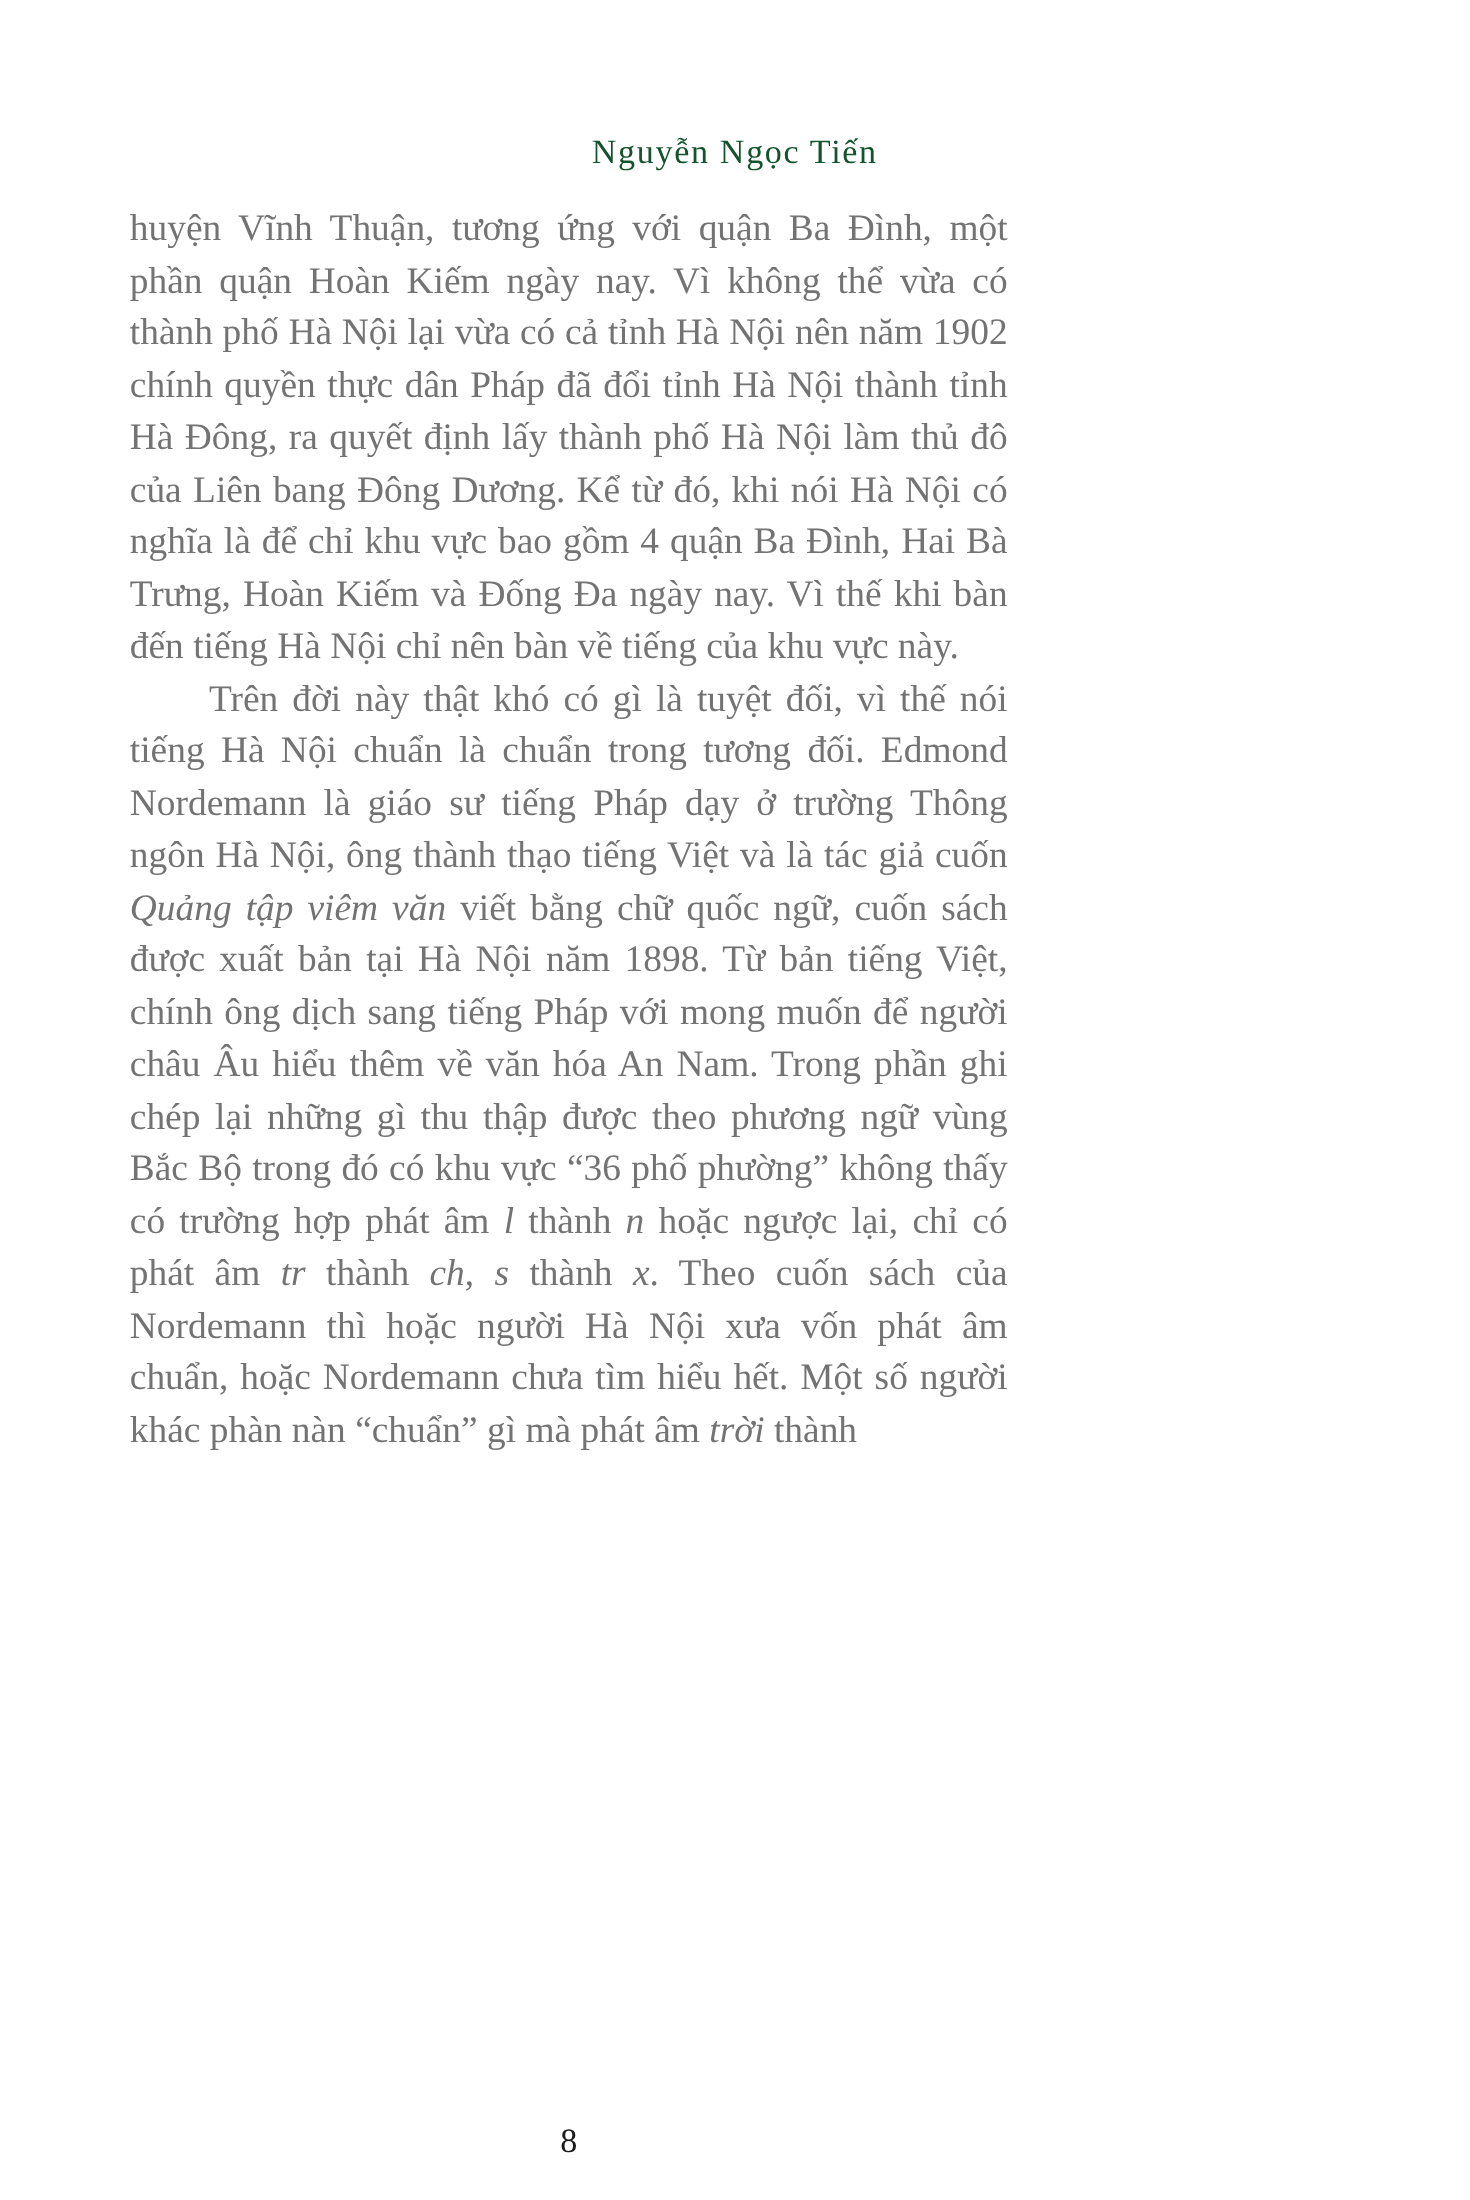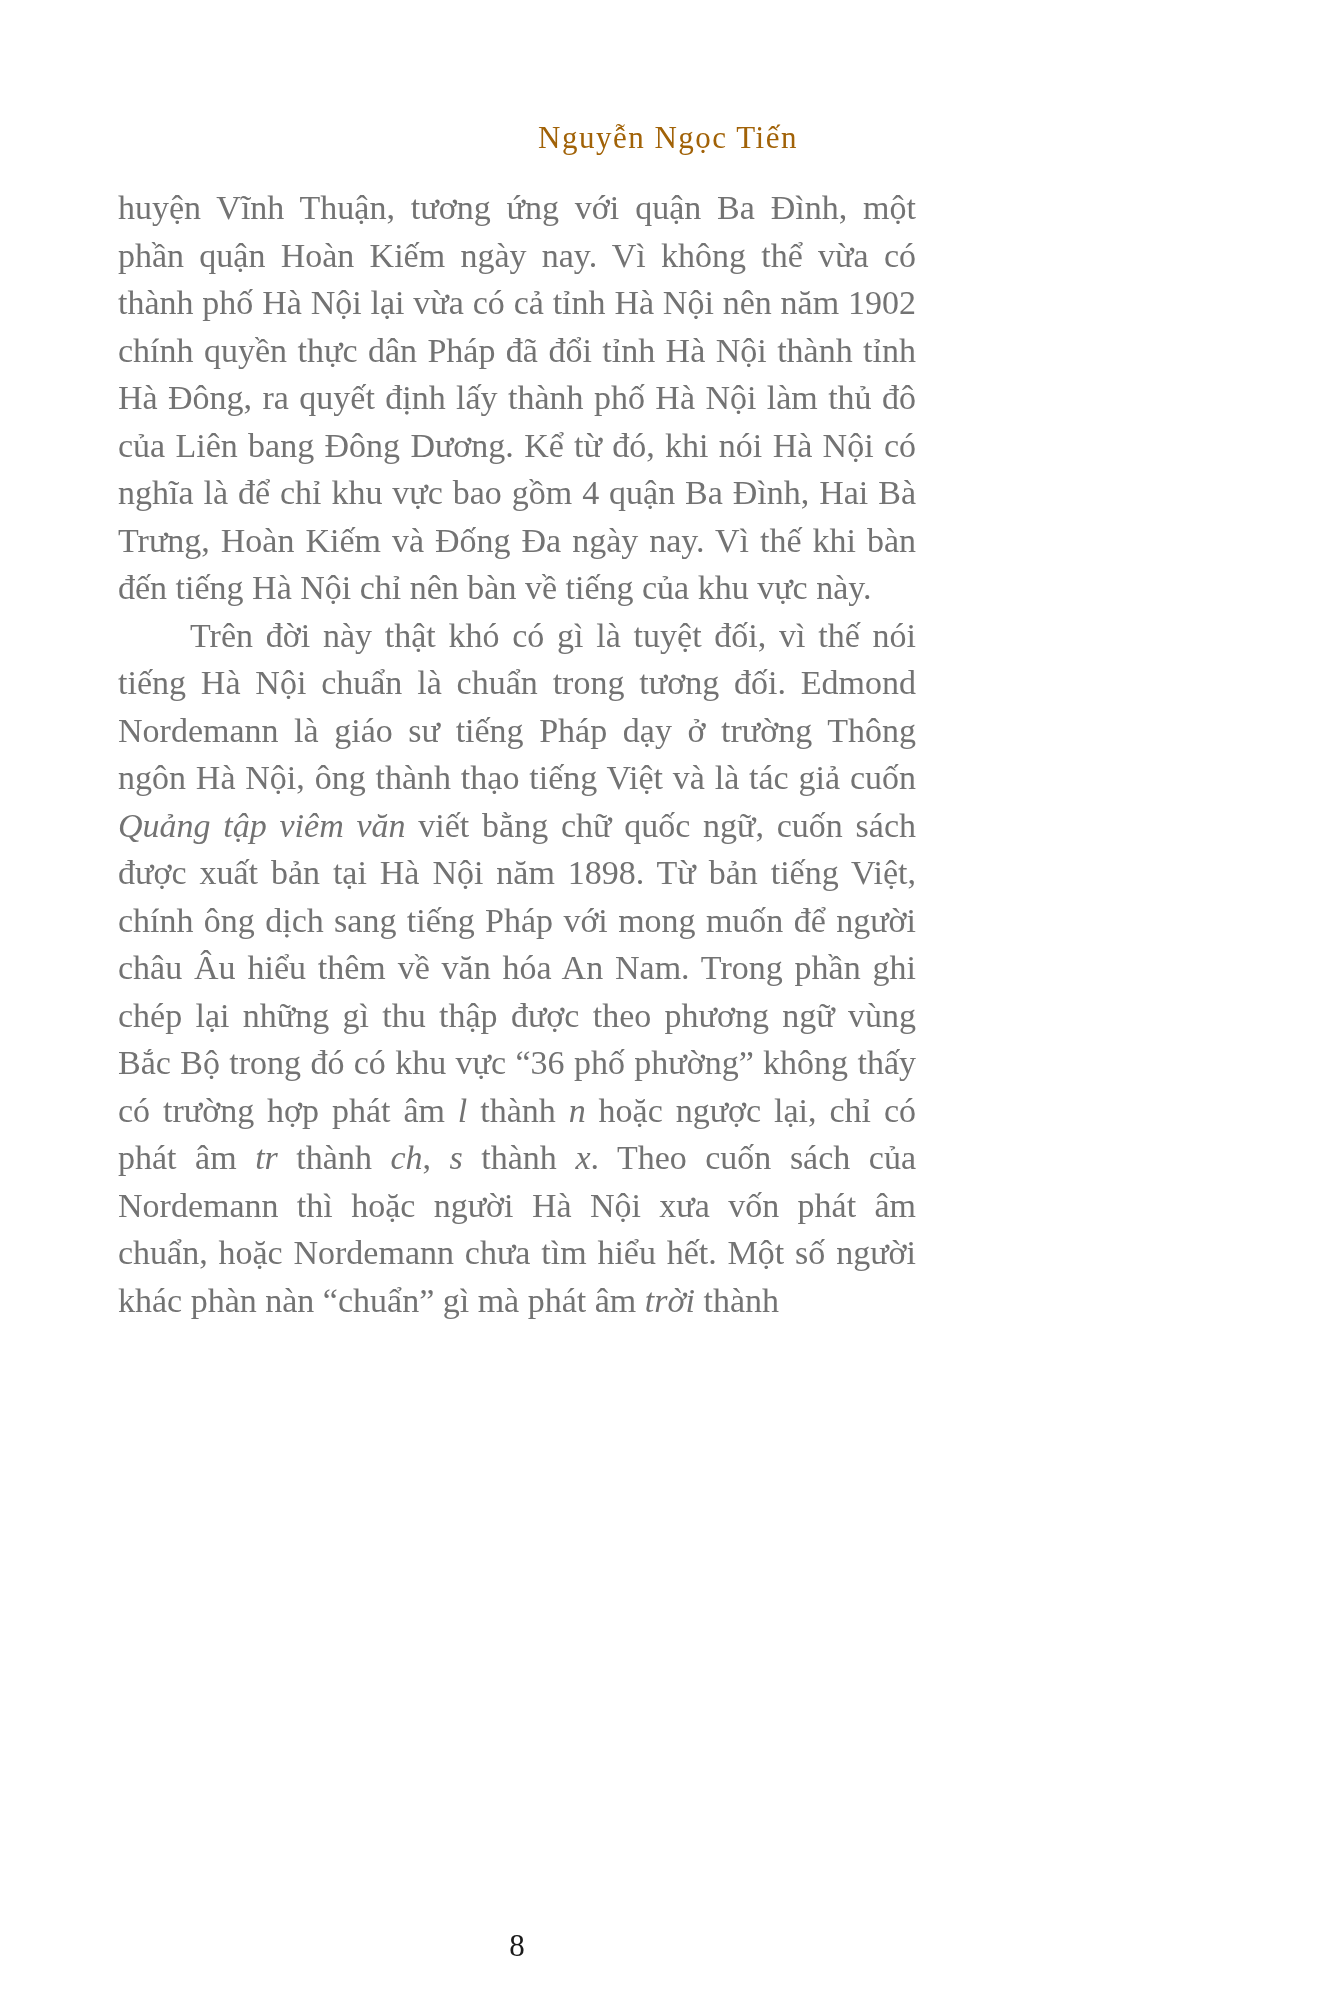--- a/index.html
+++ b/index.html
@@ -18,21 +18,21 @@
     overflow: hidden;
   }
   .running-header {
     position: absolute;
     top: 120px;
     left: 0;
     width: 100%;
     text-align: center;
     font-size: 31px;
     letter-spacing: 1.5px;
-    color: #a16207;
+    color: #14532d;
   }
   .page-body {
     position: absolute;
     top: 184px;
     left: 118px;
     width: 798px;
     font-size: 34px;
     line-height: 47.5px;
     text-align: justify;
     color: #737373;

